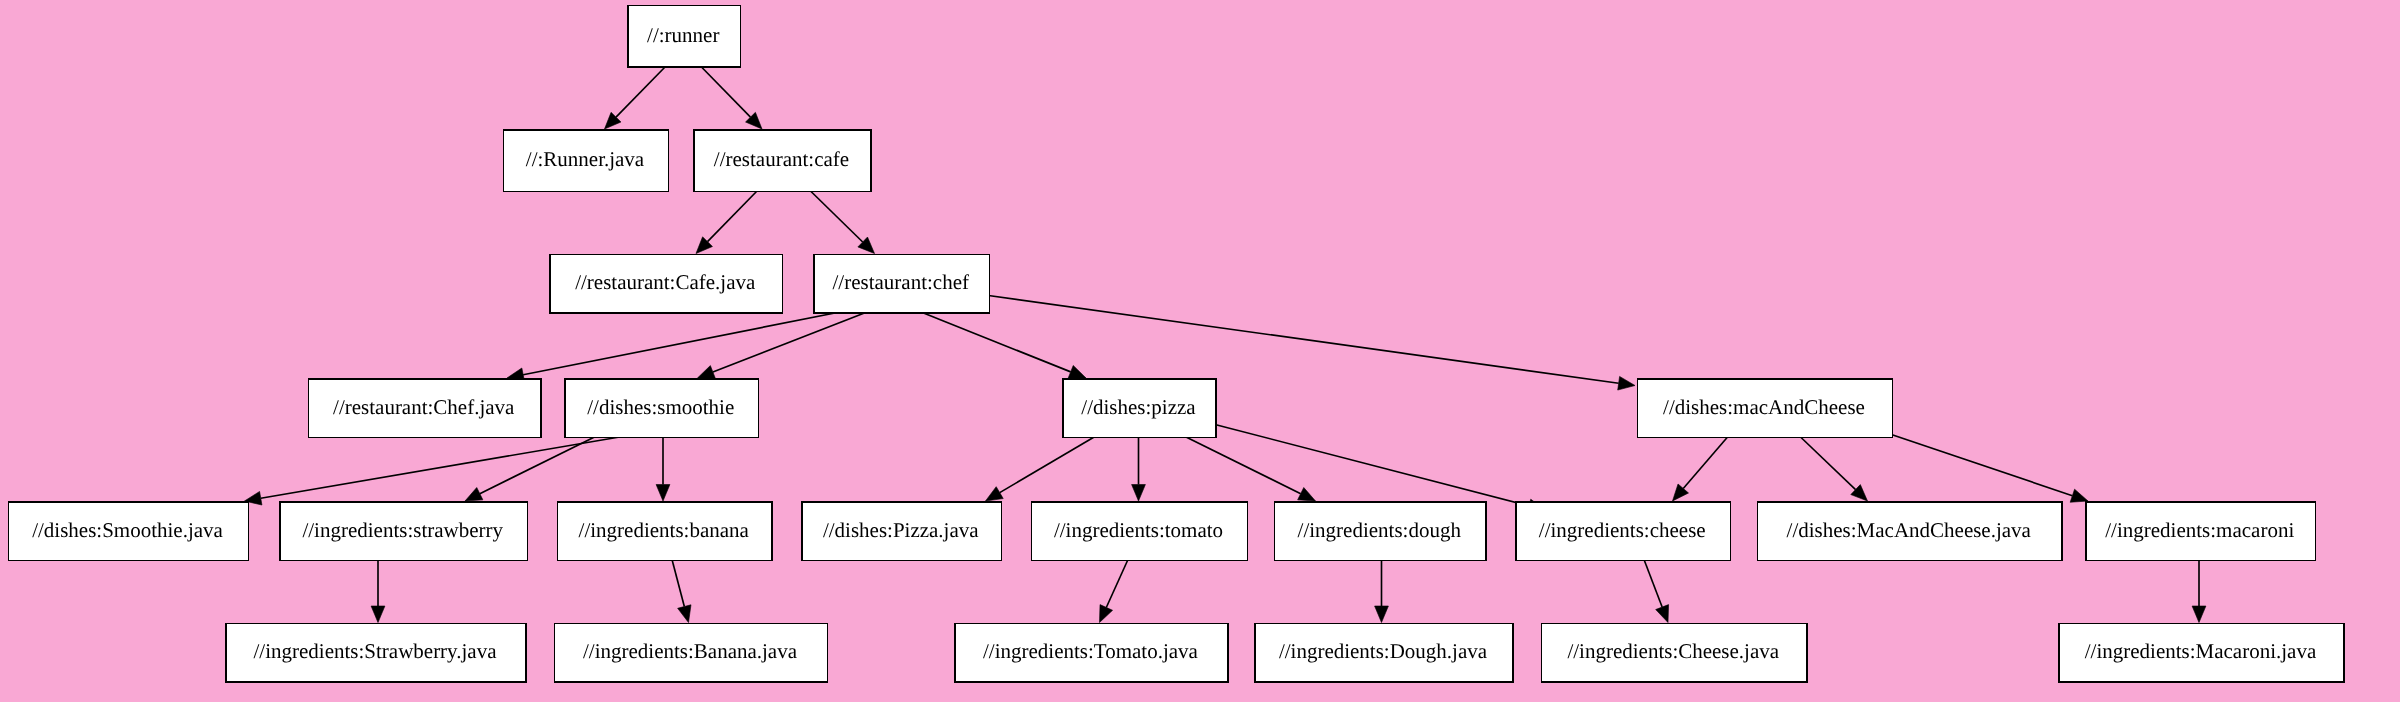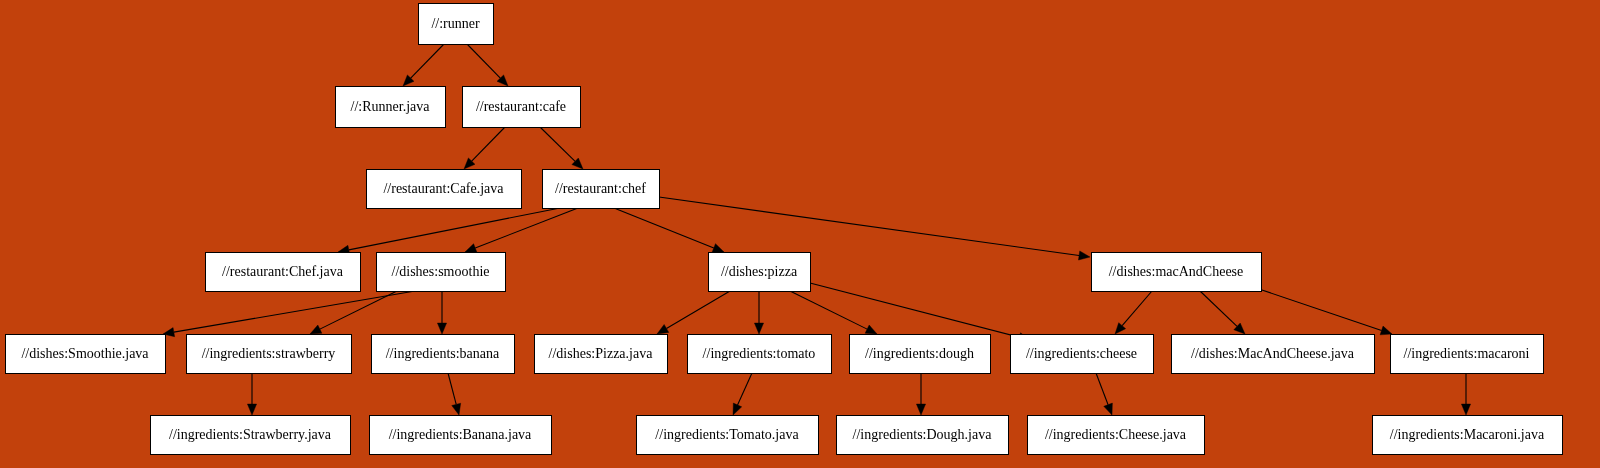--- a/index.html
+++ b/index.html
@@ -5,21 +5,21 @@
 <style>
   html, body {
     margin: 0;
     padding: 0;
     background: #ffffff;
   }
   #graph-root {
     position: relative;
     width: 1600px;
     height: 468px;
-    background: #c2410c;
+    background: #f9a8d4;
     overflow: hidden;
     font-family: "Liberation Serif", "DejaVu Serif", serif;
   }
   svg#graph-canvas {
     display: block;
     width: 1600px;
     height: 468px;
   }
   .node-box {
     fill: #ffffff;

